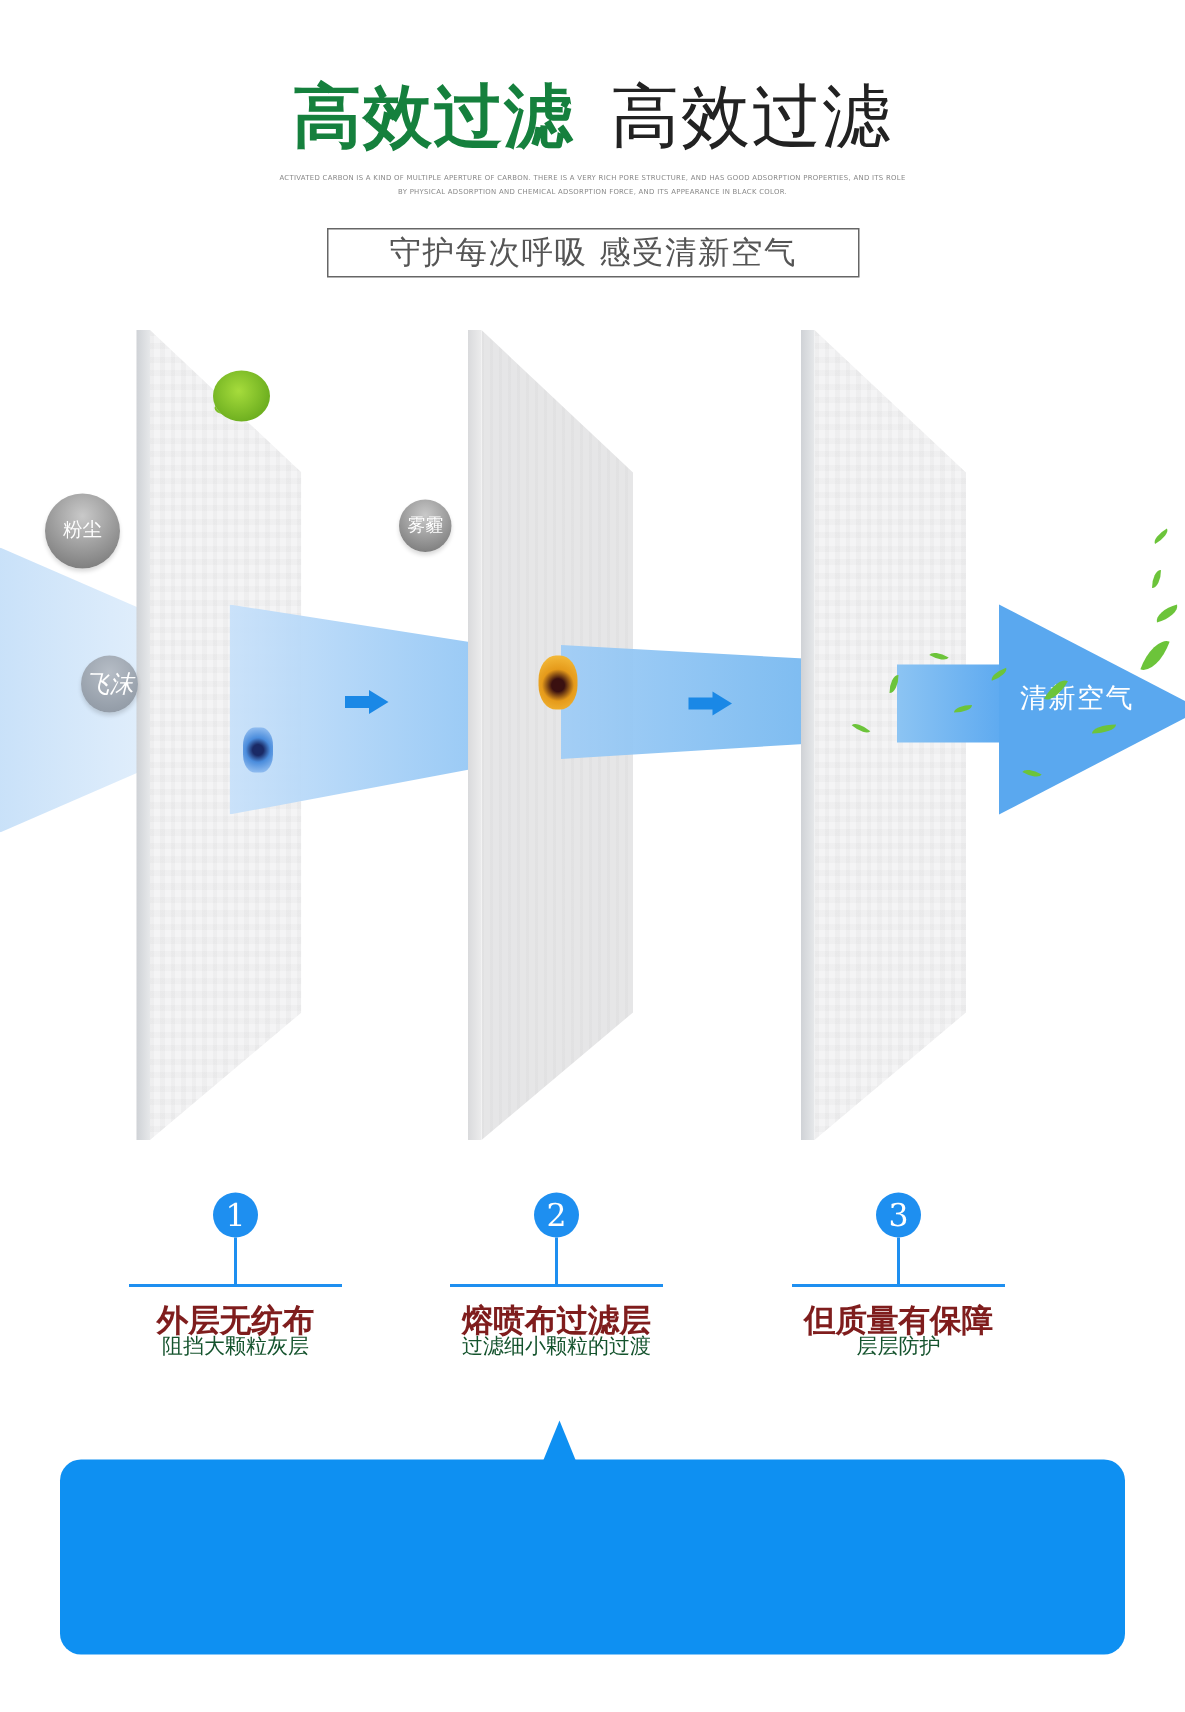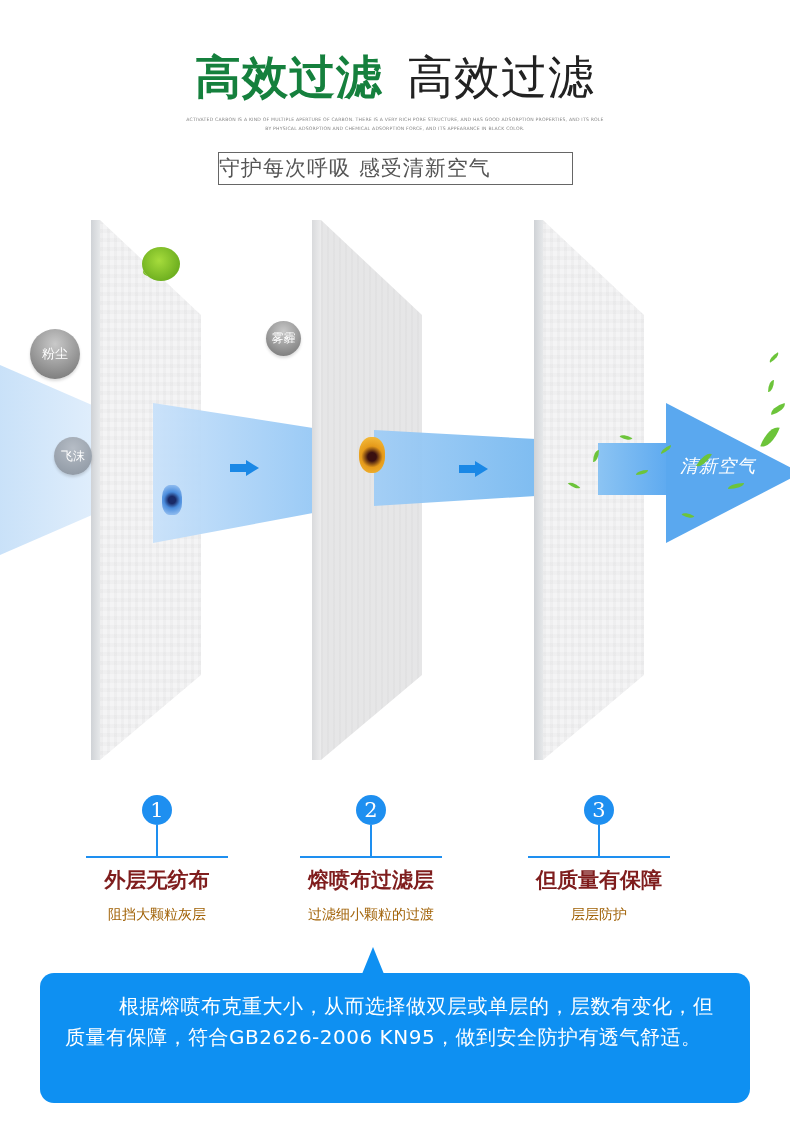--- a/index.html
+++ b/index.html
@@ -5,21 +5,21 @@
   * { box-sizing: border-box; margin: 0; padding: 0; }
   html, body { width: 790px; height: 1141px; background: #ffffff; overflow: hidden; }
   body { position: relative; font-family: "DejaVu Sans", "Liberation Sans", sans-serif; color: #333; }
 
   .title { position: absolute; top: 48px; left: 0; width: 790px; text-align: center; font-size: 46px; line-height: 58px; letter-spacing: 1px; }
   .title .t1 { color: #15803d; font-weight: bold; }
   .title .t2 { color: #222; font-weight: 200; margin-left: 24px; }
 
   .subtitle-en { position: absolute; top: 115px; left: 185px; width: 420px; text-align: center; font-size: 4.6px; line-height: 9px; color: #888; letter-spacing: 0.2px; text-transform: uppercase; }
 
-  .slogan { position: absolute; top: 152px; left: 218px; width: 355px; height: 33px; border: 1px solid #666; font-size: 21px; line-height: 31px; color: #555; font-weight: 300; letter-spacing: 1px; }
+  .slogan { position: absolute; top: 152px; left: 218px; width: 355px; height: 33px; border: 1px solid #666; text-align: center; font-size: 21px; line-height: 31px; color: #555; font-weight: 300; letter-spacing: 1px; }
 
   .scene { position: absolute; top: 215px; left: 0; width: 790px; height: 560px; }
 
   .panel { position: absolute; top: 5px; width: 110px; height: 540px; }
   .panel .edge { position: absolute; left: 0; top: 0; width: 9px; height: 540px; background: linear-gradient(90deg, #cfd2d6, #e6e8ea); }
   .panel .face { position: absolute; left: 9px; top: 0; width: 101px; height: 540px;
     clip-path: polygon(0 0, 100% 95px, 100% 455px, 0 100%);
     background:
       repeating-linear-gradient(90deg, rgba(0,0,0,0.025) 0 3px, rgba(255,255,255,0) 3px 7px),
       repeating-linear-gradient(180deg, rgba(0,0,0,0.02) 0 4px, rgba(255,255,255,0) 4px 9px),
@@ -28,45 +28,45 @@
   .panel.p2 .edge { background: linear-gradient(90deg, #d9dadc, #ececed); }
 
   .flow { position: absolute; background: linear-gradient(90deg, rgba(150,200,245,0.85), rgba(120,185,240,0.9)); }
   .flow.f0 { left: 0; top: 150px; width: 92px; height: 190px; clip-path: polygon(0 0, 100% 40px, 100% 150px, 0 100%); background: linear-gradient(90deg, rgba(195,222,248,0.9), rgba(210,230,250,0.7)); }
   .flow.f1 { left: 153px; top: 188px; width: 160px; height: 140px; clip-path: polygon(0 0, 100% 25px, 100% 110px, 0 100%); background: linear-gradient(90deg, rgba(200,225,250,0.95), rgba(150,200,245,0.95)); }
   .flow.f2 { left: 374px; top: 215px; width: 162px; height: 76px; clip-path: polygon(0 0, 100% 9px, 100% 66px, 0 100%); background: linear-gradient(90deg, rgba(160,205,246,0.95), rgba(120,185,240,0.95)); }
 
   .big-arrow { position: absolute; left: 598px; top: 188px; width: 192px; height: 140px; }
   .big-arrow .shaft { position: absolute; left: 0; top: 40px; width: 70px; height: 52px; background: linear-gradient(90deg, #8cc4f3, #5eaaf0); }
   .big-arrow .head { position: absolute; left: 68px; top: 0; width: 0; height: 0; border-top: 70px solid transparent; border-bottom: 70px solid transparent; border-left: 135px solid #5aa8ef; }
-  .big-arrow .label { position: absolute; left: 82px; top: 50px; color: #fff; font-size: 18px; line-height: 26px; letter-spacing: 1px; font-style: italic; }
+  .big-arrow .label { position: absolute; left: 82px; top: 50px; color: #fff; font-size: 18px; line-height: 26px; letter-spacing: 1px; }
 
   .small-arrow { position: absolute; width: 30px; height: 16px; }
   .small-arrow .s { position: absolute; left: 0; top: 4px; width: 18px; height: 8px; background: #1a88e6; }
   .small-arrow .h { position: absolute; left: 16px; top: 0; width: 0; height: 0; border-top: 8px solid transparent; border-bottom: 8px solid transparent; border-left: 13px solid #1a88e6; }
 
   .bubble-pollutant { position: absolute; border-radius: 50%; color: #fff; text-align: center; background: radial-gradient(circle at 50% 30%, #c9c9c9, #8a8a8a 70%, #6f6f6f); box-shadow: 0 2px 3px rgba(0,0,0,0.15); }
   .bubble-pollutant.b1 { left: 30px; top: 114px; width: 50px; height: 50px; font-size: 13px; line-height: 50px; }
-  .bubble-pollutant.b2 { left: 54px; top: 222px; width: 38px; height: 38px; font-size: 12px; line-height: 38px; background: radial-gradient(circle at 50% 30%, #b6bdc6, #97a0ab 70%, #8b94a0); }
-  .bubble-pollutant.b3 { left: 266px; top: 106px; width: 35px; height: 35px; font-size: 12px; line-height: 35px; }
+  .bubble-pollutant.b2 { left: 54px; top: 222px; width: 38px; height: 38px; font-size: 16px; line-height: 38px; background: radial-gradient(circle at 50% 30%, #b6bdc6, #97a0ab 70%, #8b94a0); font-style: italic; }
+  .bubble-pollutant.b3 { left: 266px; top: 118px; width: 35px; height: 35px; font-size: 12px; line-height: 35px; }
 
   .germ { position: absolute; border-radius: 50%; }
   .germ.green { left: 142px; top: 32px; width: 38px; height: 34px; background: radial-gradient(circle at 45% 40%, #a6dc3c, #6fb020 70%); box-shadow: 10px -6px 0 -12px #7bbf22, -12px 8px 0 -13px #7bbf22; }
   .germ.blue { left: 162px; top: 270px; width: 20px; height: 30px; background: radial-gradient(circle at 50% 50%, #1a2a66 20%, #4a8cdc 45%, #8ab8ee 80%); border-radius: 40%; }
   .germ.orange { left: 359px; top: 222px; width: 26px; height: 36px; background: radial-gradient(circle at 50% 55%, #3a1010 18%, #e59a1a 45%, #f2b636 80%); border-radius: 45%; }
 
   .leaf { position: absolute; width: 12px; height: 5px; background: #6cc43a; border-radius: 100% 0; }
 
   .steps { position: absolute; top: 795px; left: 0; width: 790px; }
   .step { position: absolute; top: 0; width: 142px; text-align: center; }
   .step .num { position: absolute; left: 56px; top: 0; width: 30px; height: 30px; border-radius: 50%; background: #1E8FF0; color: #fff; font-size: 21px; line-height: 30px; font-family: "DejaVu Serif", serif; }
   .step .vline { position: absolute; left: 70px; top: 30px; width: 2px; height: 32px; background: #1E8FF0; }
   .step .hline { position: absolute; left: 0; top: 61px; width: 142px; height: 2px; background: #1E8FF0; }
   .step .name { position: absolute; left: 0; top: 70px; width: 142px; font-size: 21px; line-height: 30px; color: #7f1d1d; font-weight: bold; }
-  .step .desc { position: absolute; left: 0; top: 108px; width: 142px; font-size: 14px; line-height: 22px; color: #a16207; }
+  .step .desc { position: absolute; left: 0; top: 92px; width: 142px; font-size: 14px; line-height: 22px; color: #14532d; }
 
   .info { position: absolute; left: 40px; top: 973px; width: 710px; height: 130px; background: #0E90F2; border-radius: 14px; }
   .info .tip { position: absolute; left: 322px; top: -26px; width: 0; height: 0; border-left: 11px solid transparent; border-right: 11px solid transparent; border-bottom: 27px solid #0E90F2; }
   .info .text { position: absolute; left: 25px; top: 18px; width: 665px; color: #fff; font-size: 20px; line-height: 31px; text-indent: 54px; letter-spacing: 0.5px; }
 </style>
 </head>
 <body>
 
 <div class="title">
   <span class="t1">高效过滤</span><span class="t2">高效过滤</span>
@@ -152,14 +152,13 @@
     <div class="num">3</div>
     <div class="vline"></div>
       <div class="hline"></div>
     <div class="name">但质量有保障</div>
     <div class="desc">层层防护</div>
   </div>
 </div>
 
 <div class="info">
   <div class="tip"></div>
-  <div class="text">根据熔喷布克重大小，从而选择做双层或单层的，层数有变化，但质量有保障，符合GB2626-2006 KN95，做到安全防护有透气舒适。</div>
 </div>
 
 </body></html>

